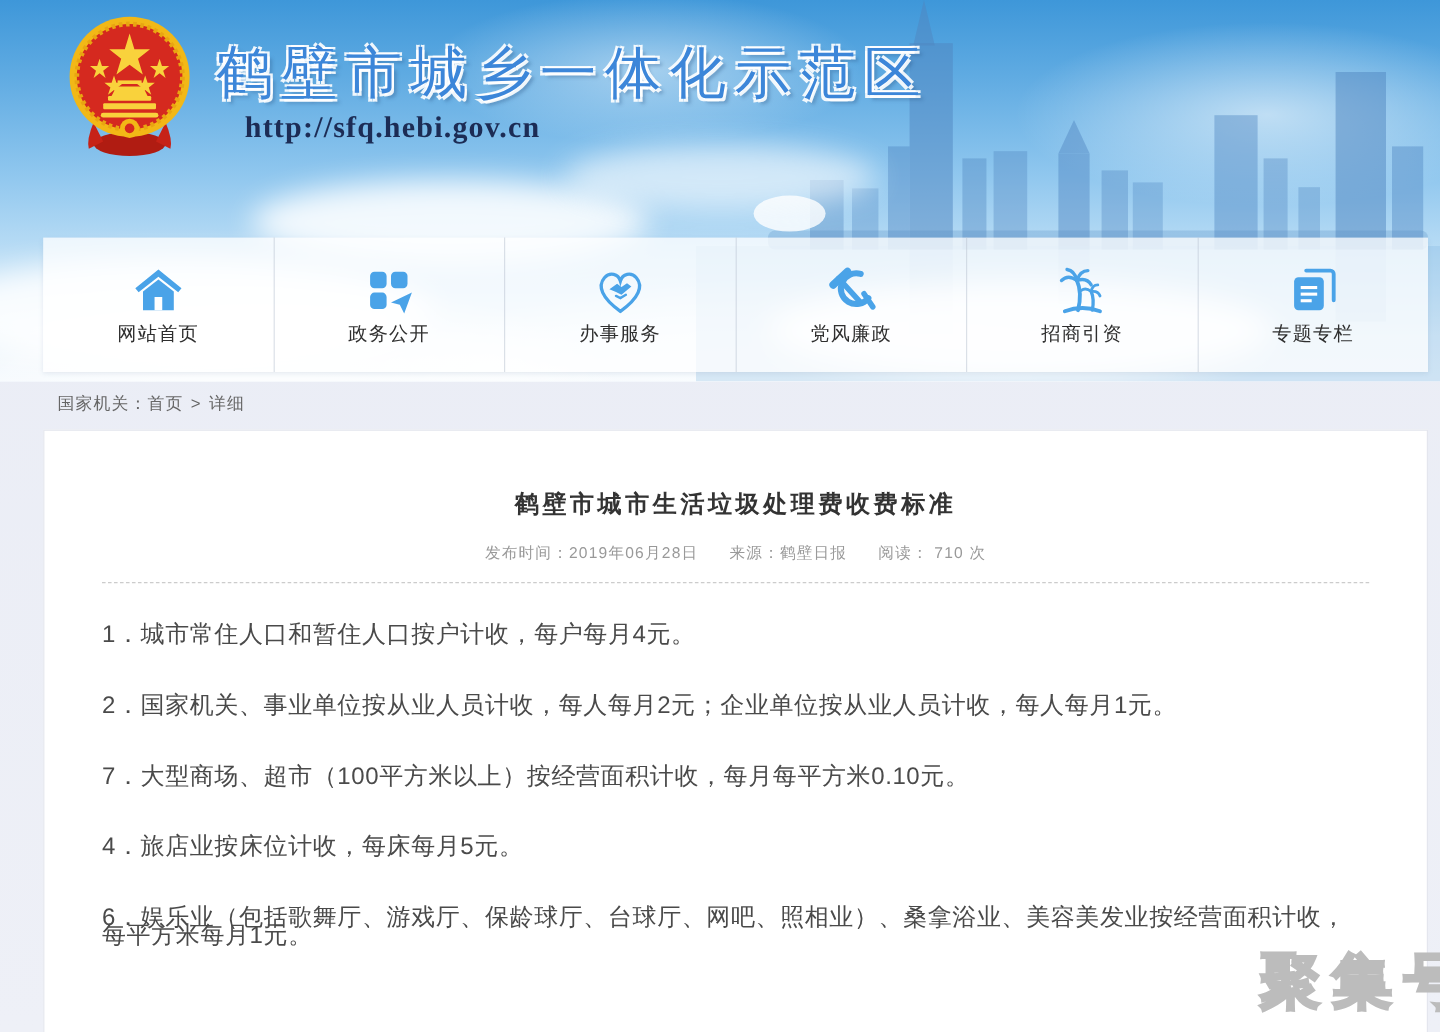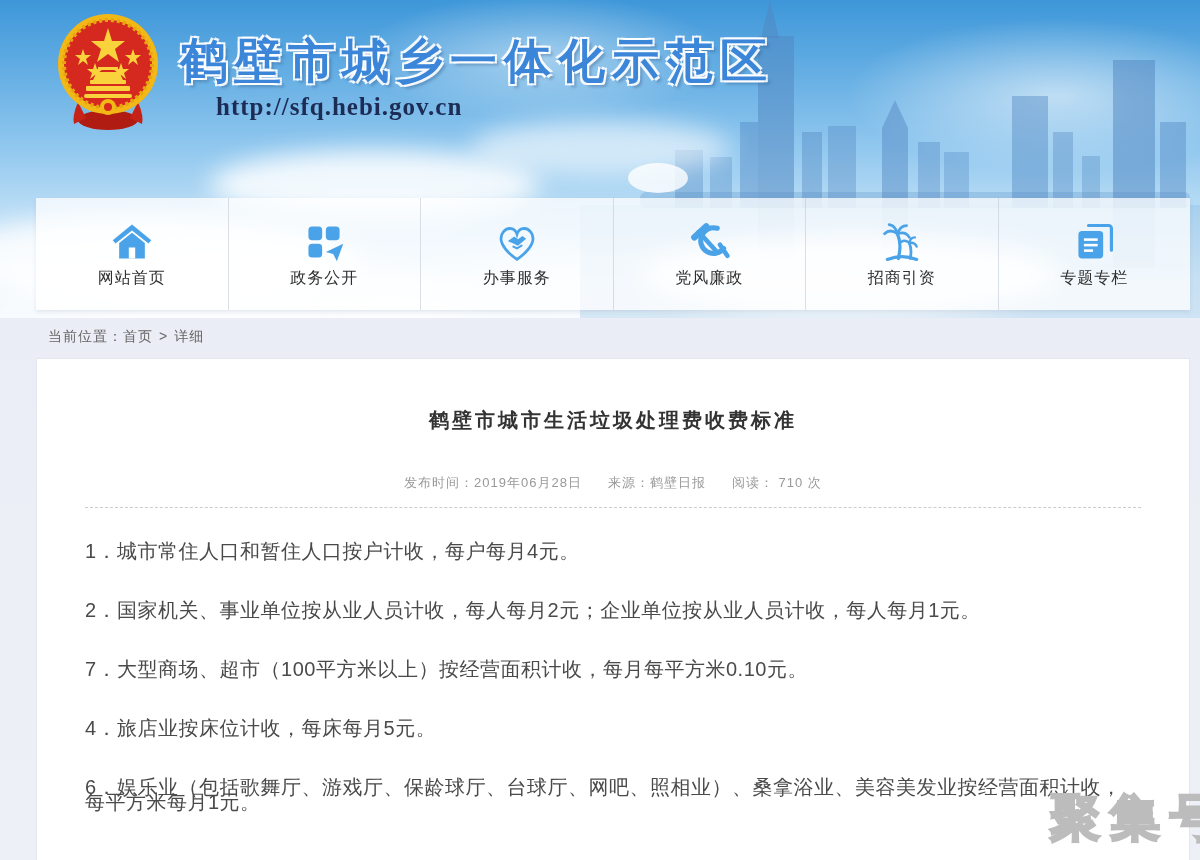--- a/index.html
+++ b/index.html
@@ -24,28 +24,28 @@
   .skyline { position: absolute; right: 0; top: 0; }
   .cloud { position: absolute; background: rgba(255,255,255,0.85); border-radius: 50%; filter: blur(12px); }
   .cloud.c1 { left: 210px; top: 150px; width: 330px; height: 70px; }
   .cloud.c2 { left: 470px; top: 120px; width: 260px; height: 55px; opacity: .7; }
   .cloud.c3 { left: -60px; top: 215px; width: 420px; height: 90px; }
   .cloud.c4 { left: 640px; top: 235px; width: 420px; height: 80px; }
 
   .emblem { position: absolute; left: 55px; top: 12px; }
   .site-title {
     position: absolute; left: 180px; top: 30px;
-    font-size: 47px; font-weight: bold; letter-spacing: 7px;
+    font-size: 47px; font-weight: normal; letter-spacing: 7px;
     color: #3c86d9;
     text-shadow: -2px -2px 0 rgba(255,255,255,0.9), 2px -2px 0 rgba(255,255,255,0.9),
                  -2px 2px 0 rgba(255,255,255,0.9), 2px 2px 0 rgba(255,255,255,0.9),
                  4px 4px 3px rgba(40,80,130,0.35);
   }
   .site-url {
-    position: absolute; left: 216px; top: 93px;
+    position: absolute; left: 204px; top: 93px;
     font-family: "Liberation Serif", "DejaVu Serif", serif;
     font-size: 25px; font-weight: bold; color: #1c2c55; letter-spacing: 1px;
   }
 
   
   .navbar {
     position: absolute; left: 36px; top: 198px; width: 1154px; height: 112px;
     display: flex;
     background: rgba(255,255,255,0.76);
     box-shadow: 0 2px 4px rgba(120,140,170,0.18);
@@ -71,21 +71,21 @@
     position: absolute; left: 36px; top: 358px; width: 1154px; height: 560px;
     background: #ffffff; border: 1px solid #e4e6ee;
     padding: 40px 48px 0 48px;
   }
   .article-title {
     text-align: center; font-size: 20px; font-weight: bold; color: #333;
     letter-spacing: 3px; margin-top: 8px;
   }
   .article-meta {
     display: flex; justify-content: center; gap: 26px;
-    margin-top: 40px; font-size: 13px; color: #999; letter-spacing: 1px;
+    margin-top: 18px; font-size: 13px; color: #999; letter-spacing: 1px;
   }
   .meta-divider { border-top: 1px dashed #cccccc; margin-top: 15px; }
   .article-body { padding-top: 36px; }
   .article-body p {
     font-size: 20px; color: #4a4a4a; line-height: 15px; margin: 0 0 44px 0;
     letter-spacing: 0.5px;
   }
 
   
   .watermark {
@@ -234,21 +234,21 @@
         <rect x="13" y="26" width="15" height="2.8" fill="#ffffff"></rect>
         <rect x="13" y="32" width="10" height="2.8" fill="#ffffff"></rect>
       </svg>
       <span class="nav-label">专题专栏</span>
     </div>
 
   </nav>
 </div>
 
 <div class="breadcrumb">
-  <span>当前位置：</span><a href="#">首页</a><span class="crumb-sep">&gt;</span><span>详细</span>
+  <span>国家机关：</span><a href="#">首页</a><span class="crumb-sep">&gt;</span><span>详细</span>
 </div>
 
 <div class="content-box">
   <h1 class="article-title">鹤壁市城市生活垃圾处理费收费标准</h1>
 
   <div class="article-meta">
     <span>发布时间：2019年06月28日</span>
     <span>来源：鹤壁日报</span>
     <span>阅读：  710 次</span>
   </div>

